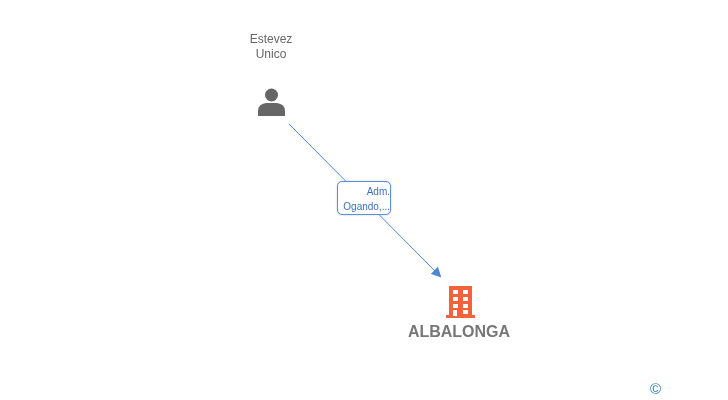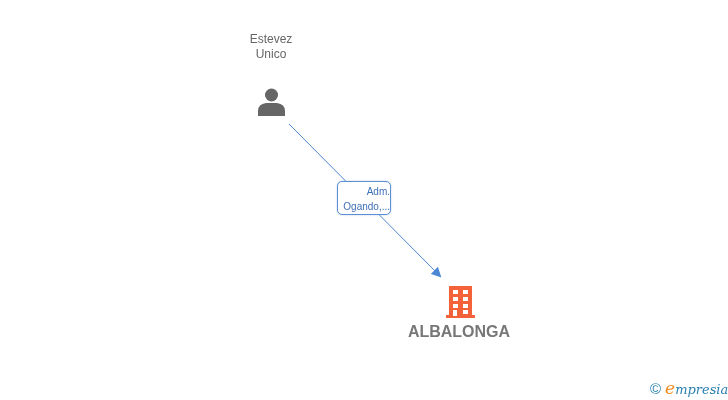--- a/index.html
+++ b/index.html
@@ -59,14 +59,13 @@
       <rect x="17" y="24" width="5" height="4"></rect>
   </g>
 </svg>
 
 <div class="node-label company-label">
   <div>ALBALONGA</div>
 </div>
 
 <div class="footer">
   <span class="copy">©</span>
-  <span class="brand"><span class="e">e</span><span>mpresia</span></span>
 </div>
 
 </body></html>

